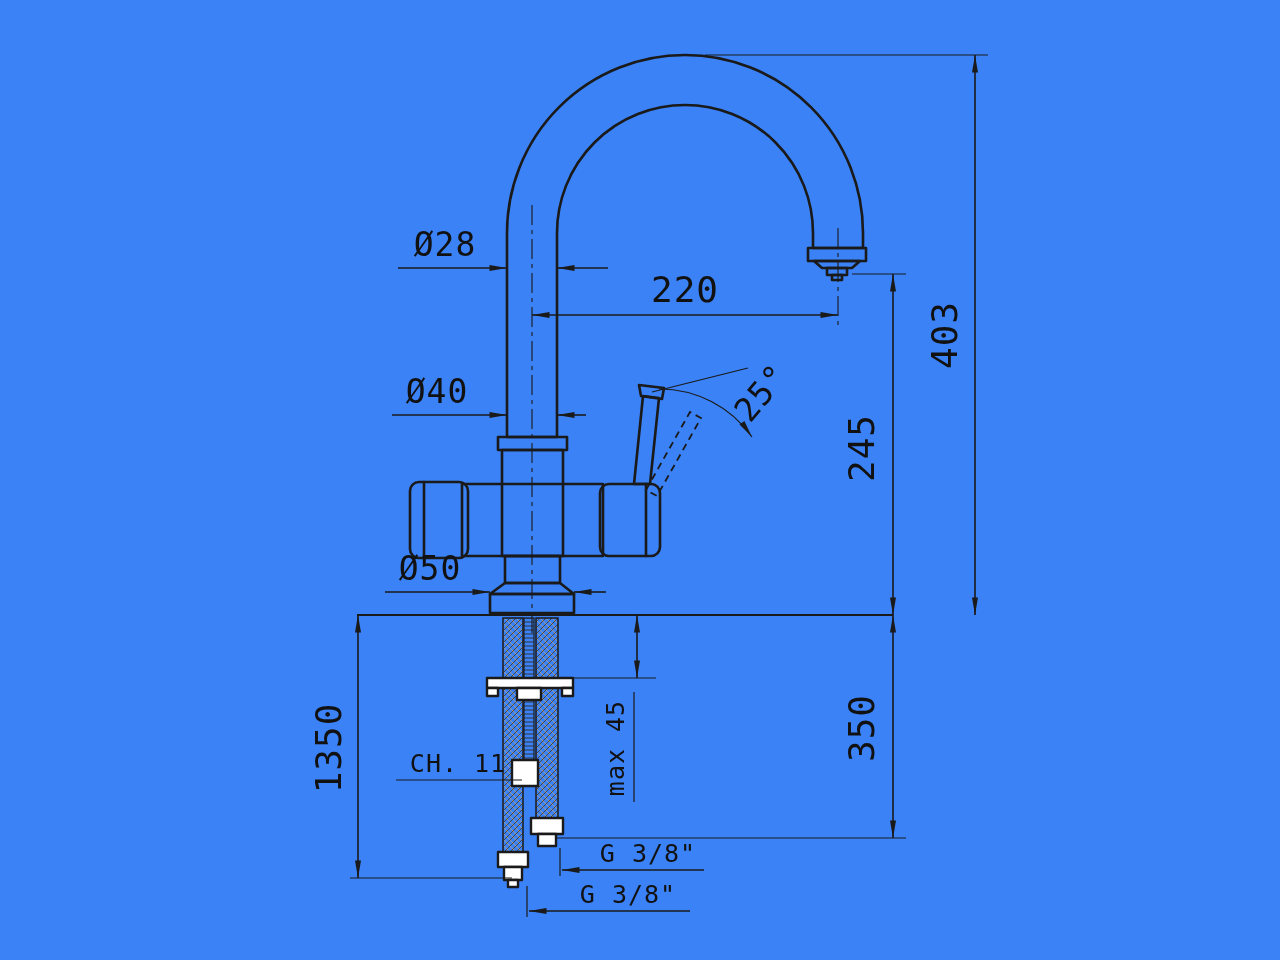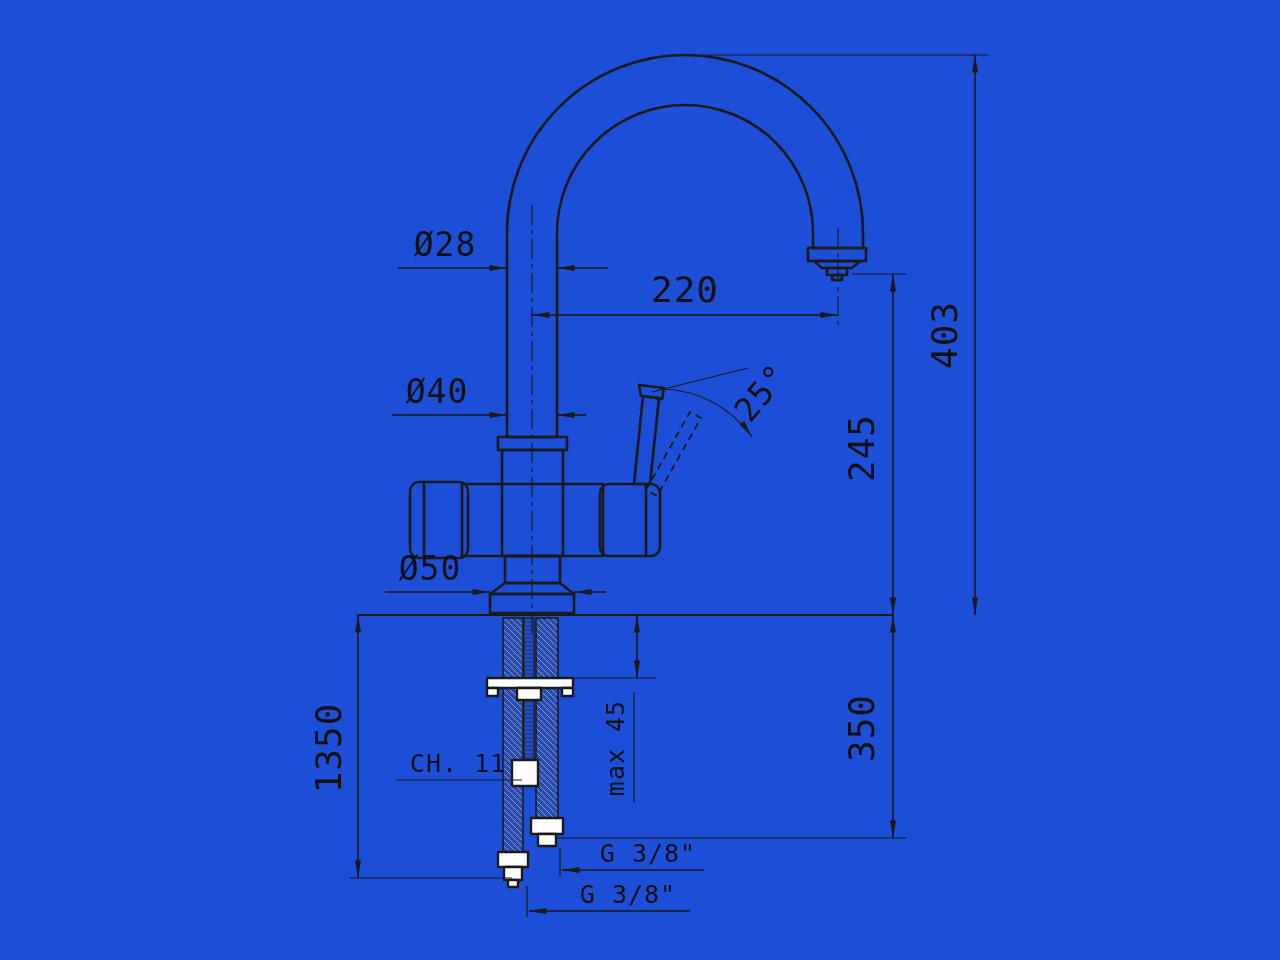--- a/index.html
+++ b/index.html
@@ -1,16 +1,16 @@
 <!DOCTYPE html>
 <html><head>
 <meta charset="utf-8">
 <style>
   html,body{margin:0;padding:0;background:#ffffff;}
-  .canvas{width:1280px;height:960px;background:#1d4ed8;position:relative;overflow:hidden;
+  .canvas{width:1280px;height:960px;background:#3b82f6;position:relative;overflow:hidden;
           font-family:"DejaVu Sans Mono","Liberation Mono",monospace;}
   svg{display:block;}
   .outline{fill:none;stroke:#1a1a1a;stroke-width:2.6;stroke-linejoin:round;stroke-linecap:round;}
   .outline-f{fill:#ffffff;stroke:#1a1a1a;stroke-width:2.4;stroke-linejoin:round;}
   .thin{fill:none;stroke:#1a1a1a;stroke-width:1.2;}
   .dim{fill:none;stroke:#1a1a1a;stroke-width:1.6;}
   .cl{fill:none;stroke:#1a1a1a;stroke-width:1.1;stroke-dasharray:20 5 4 5;}
   .dash{fill:none;stroke:#1a1a1a;stroke-width:1.8;stroke-dasharray:7 5;}
   text{fill:#111111;font-family:"DejaVu Sans Mono","Liberation Mono",monospace;}
   .t-big{font-size:36px;letter-spacing:1px;}

